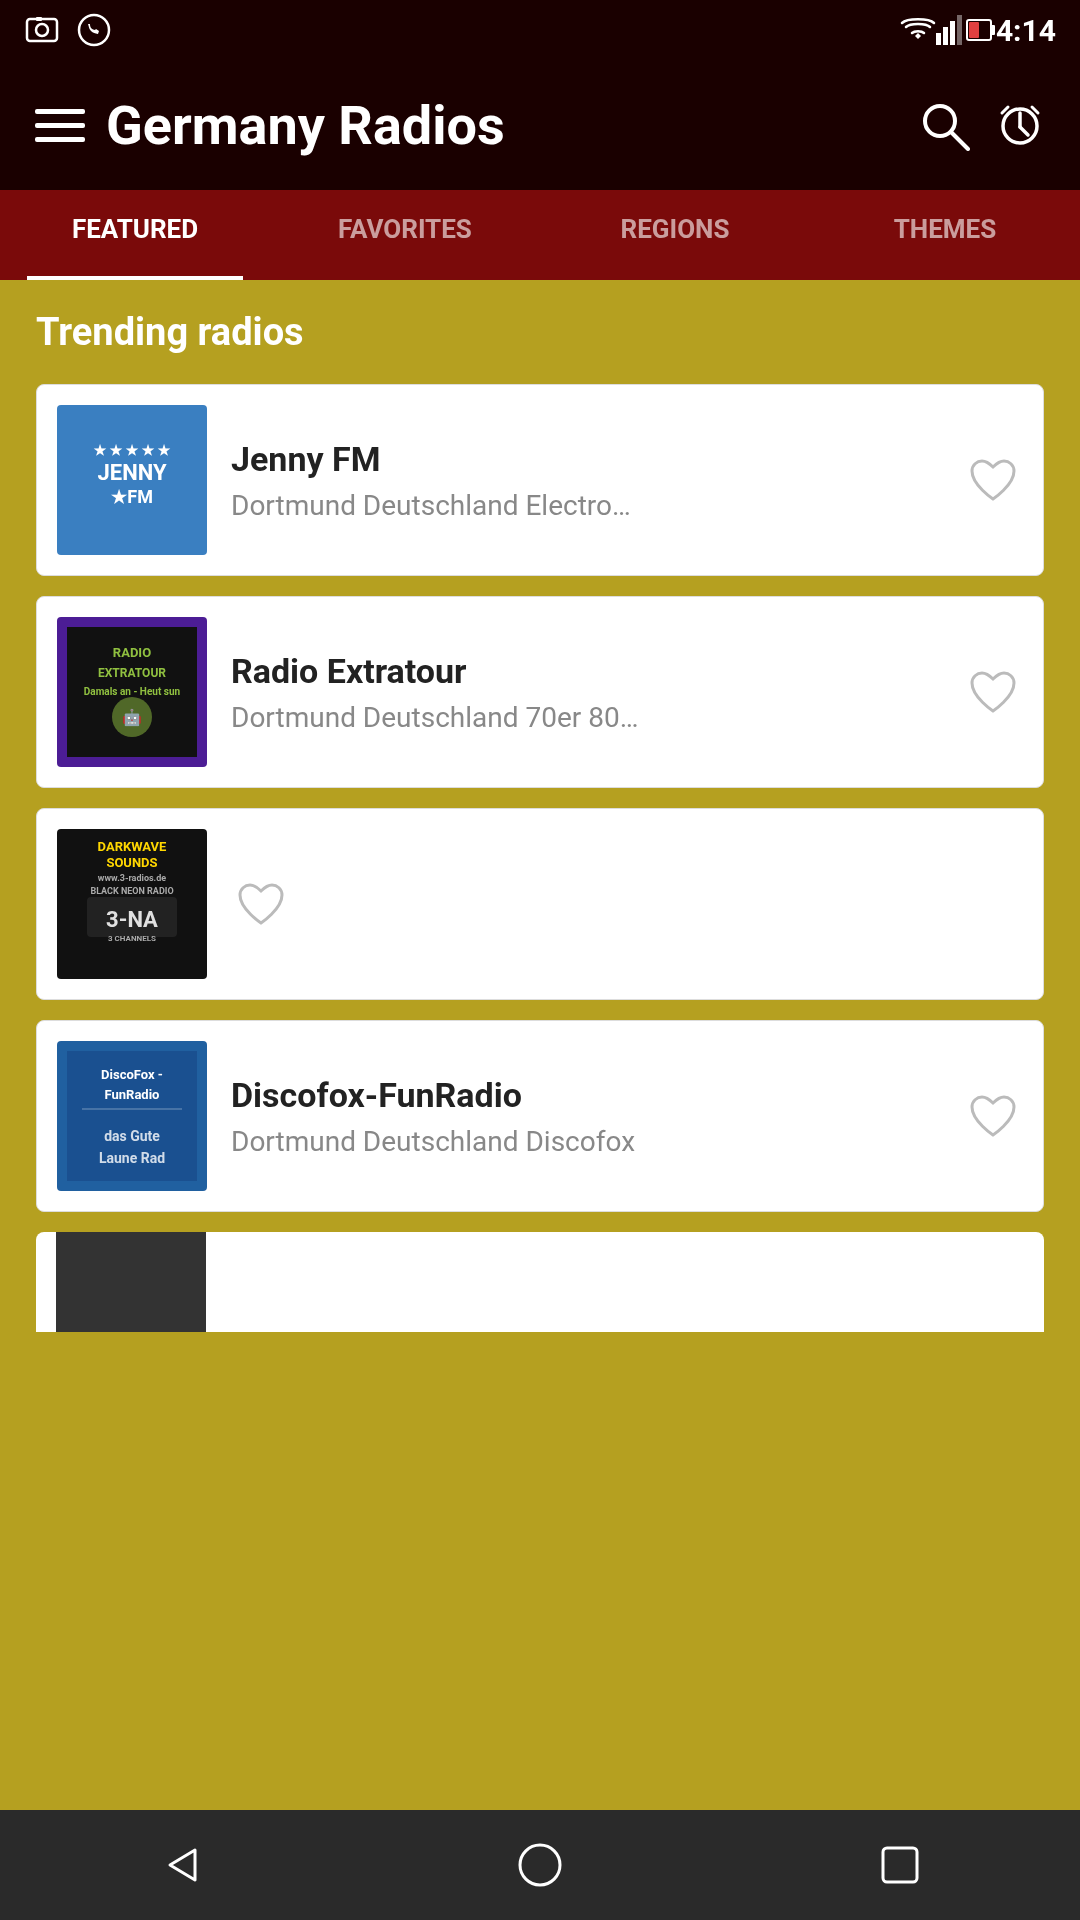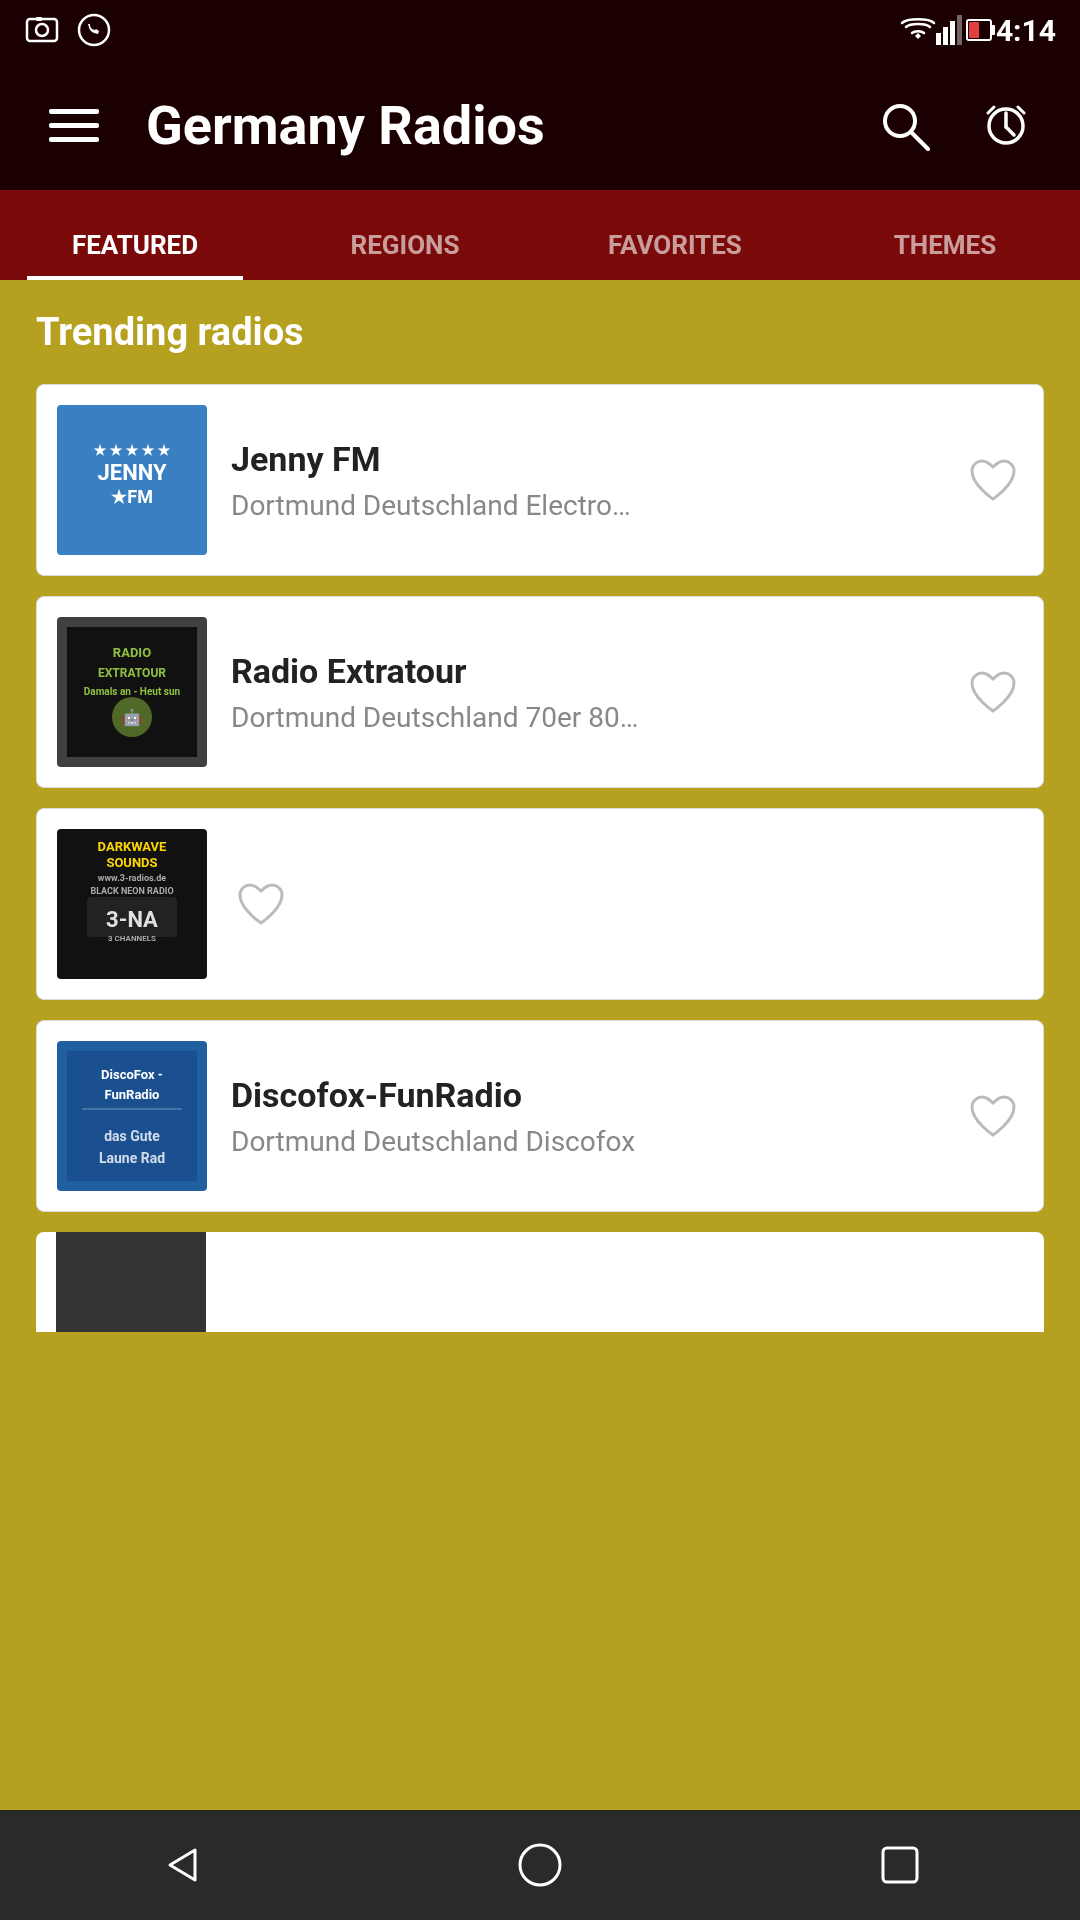--- a/index.html
+++ b/index.html
@@ -43,22 +43,22 @@
       align-items: center;
       justify-content: center;
     }
 
     
     .header {
       background: #1a0000;
       height: 130px;
       display: flex;
       align-items: center;
-      padding: 0 44px;
-      gap: 42px;
+      padding: 0 30px;
+      gap: 16px;
     }
     .header-title {
       color: white;
       font-size: 54px;
       font-weight: bold;
       flex: 1;
     }
     .header-icon {
       color: white;
       width: 60px;
@@ -72,21 +72,21 @@
     
     .tabs {
       background: #7a0a0a;
       display: flex;
       height: 90px;
       align-items: flex-end;
     }
     .tab {
       flex: 1;
       text-align: center;
-      padding-bottom: 20px;
+      padding-bottom: 36px;
       font-size: 26px;
       font-weight: bold;
       color: rgba(255,255,255,0.6);
       cursor: pointer;
       position: relative;
       height: 90px;
       display: flex;
       align-items: flex-end;
       justify-content: center;
     }
@@ -148,21 +148,21 @@
       color: white;
       font-weight: bold;
       font-size: 22px;
       text-align: center;
       line-height: 1.3;
       flex-direction: column;
     }
 
     
     .thumb-extratour {
-      background: #404040;
+      background: #4c1d95;
       color: #90c040;
       font-size: 18px;
       font-weight: bold;
       text-align: center;
       line-height: 1.3;
       flex-direction: column;
     }
 
     
     .thumb-darkwave {
@@ -323,24 +323,24 @@
       <line x1="44" y1="14" x2="38" y2="8" stroke="white" stroke-width="3" stroke-linecap="round"></line>
     </svg>
   </div>
 </div>
 
 <div class="tabs">
   <div class="tab active">
     <span>FEATURED</span>
   </div>
   <div class="tab">
+    <span>FAVORITES</span>
+  </div>
+  <div class="tab">
     <span>REGIONS</span>
-  </div>
-  <div class="tab">
-    <span>FAVORITES</span>
   </div>
   <div class="tab">
     <span>THEMES</span>
   </div>
 </div>
 
 <div class="content">
   <div class="section-title">Trending radios</div>
 
   <div class="radio-card">

